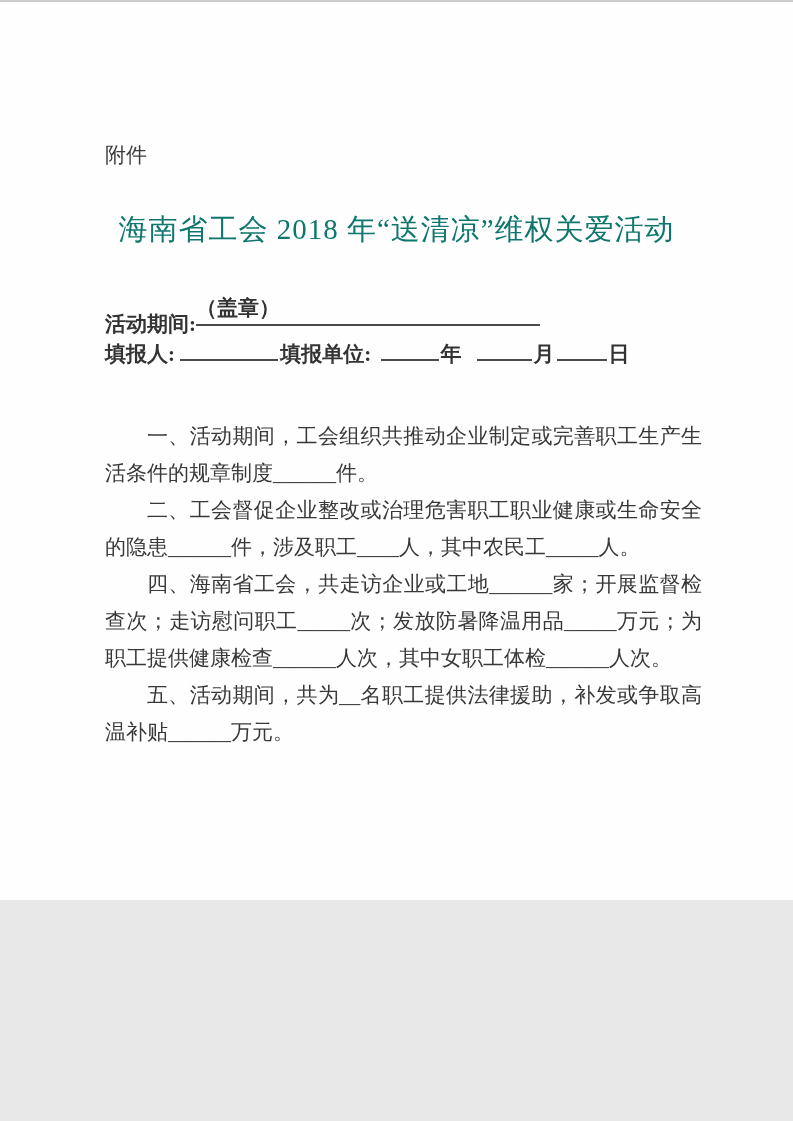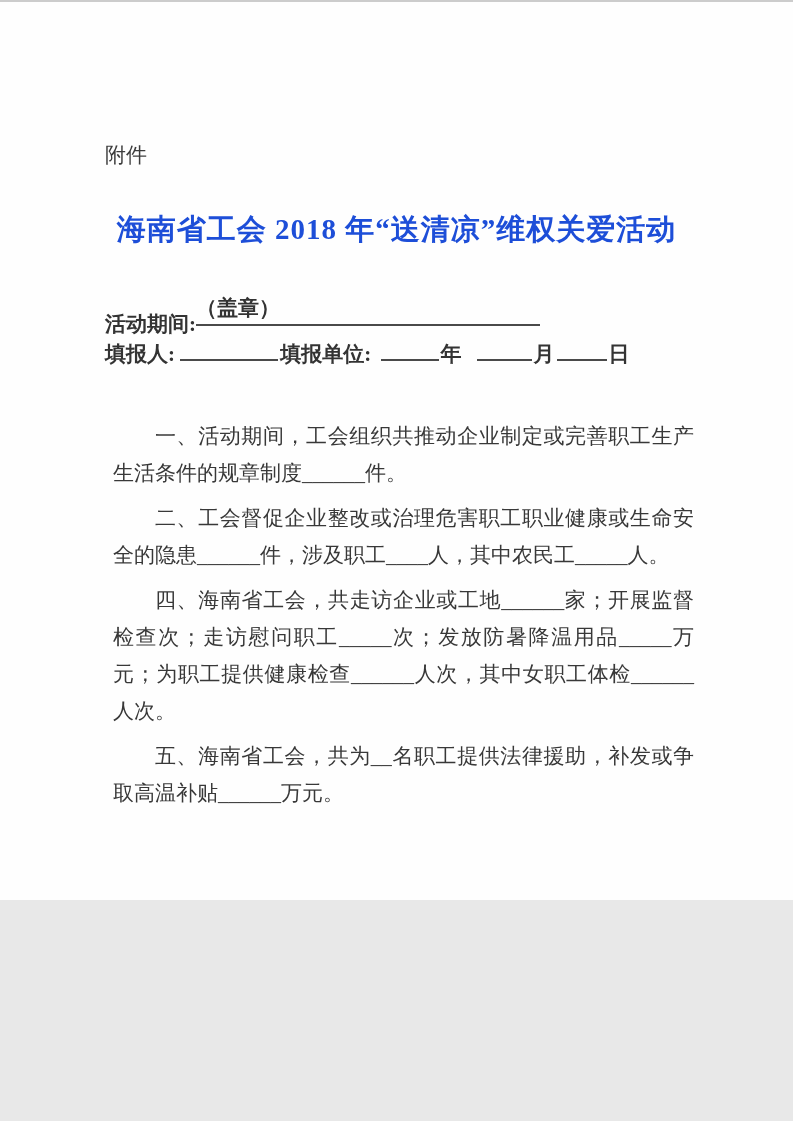--- a/index.html
+++ b/index.html
@@ -23,24 +23,24 @@
     padding-top: 141px;
     margin-left: 105px;
     font-size: 21px;
     line-height: 28px;
     color: #3c3c3c;
   }
   .doc-title {
     margin: 40px 40px 0 40px;
     text-align: center;
     font-size: 29px;
-    font-weight: bold;
+    font-weight: normal;
     line-height: 41px;
     letter-spacing: 1px;
-    color: #1d4ed8;
+    color: #0f766e;
   }
   .doc-title span { display: block; }
   .form-block {
     margin: 42px 0 0 105px;
     font-size: 21px;
     font-weight: bold;
     color: #333333;
   }
   .form-line { height: 41px; line-height: 41px; white-space: nowrap; }
   .unit-line {
@@ -64,21 +64,21 @@
   .blank-d { width: 50px; margin-left: 2px; }
   .lbl-gap { margin-left: 2px; }
   .content {
     margin: 44px 0 0 105px;
     width: 597px;
     font-size: 21px;
     line-height: 37px;
     text-align: justify;
     color: #383838;
   }
-  .content p { margin: 8px; padding: 0; text-indent: 2em; }
+  .content p { margin: 0; padding: 0; text-indent: 2em; }
   .page-number {
     position: absolute;
     top: 1034px;
     left: 646px;
     font-size: 17px;
     letter-spacing: 1px;
     color: #4a4a4a;
   }
 </style>
 </head>
@@ -101,17 +101,17 @@
       <span>填报人:</span>
       <span class="blank blank-filler"></span><span class="lbl-gap">填报单位:</span>
       <span class="blank blank-y"></span><span class="lbl-gap">年</span><span class="blank blank-m"></span><span class="lbl-gap">月</span><span class="blank blank-d"></span><span class="lbl-gap">日</span>
     </div>
   </div>
 
   <div class="content">
     <p>一、活动期间，工会组织共推动企业制定或完善职工生产生活条件的规章制度______件。</p>
     <p>二、工会督促企业整改或治理危害职工职业健康或生命安全的隐患______件，涉及职工____人，其中农民工_____人。</p>
     <p>四、海南省工会，共走访企业或工地______家；开展监督检查次；走访慰问职工_____次；发放防暑降温用品_____万元；为职工提供健康检查______人次，其中女职工体检______人次。</p>
-    <p>五、海南省工会，共为__名职工提供法律援助，补发或争取高温补贴______万元。</p>
+    <p>五、活动期间，共为__名职工提供法律援助，补发或争取高温补贴______万元。</p>
   </div>
 
   <div class="page-number">–5–</div>
 </div>
 
 </body></html>

